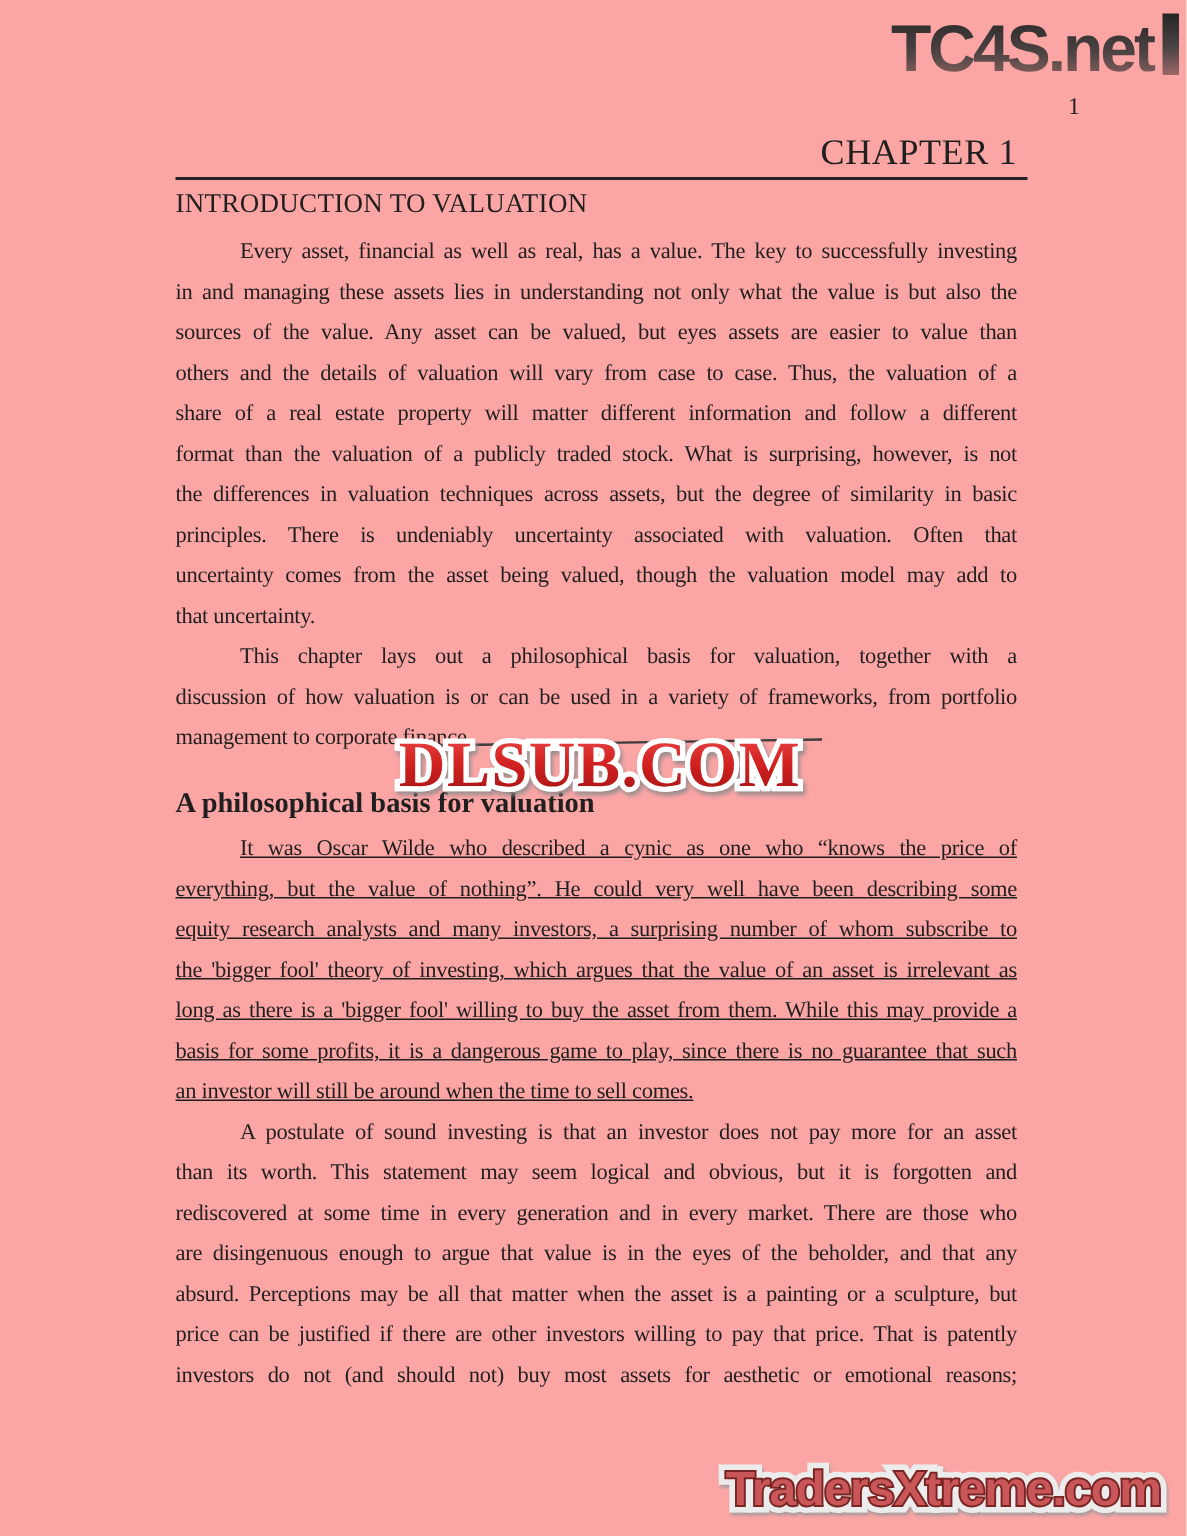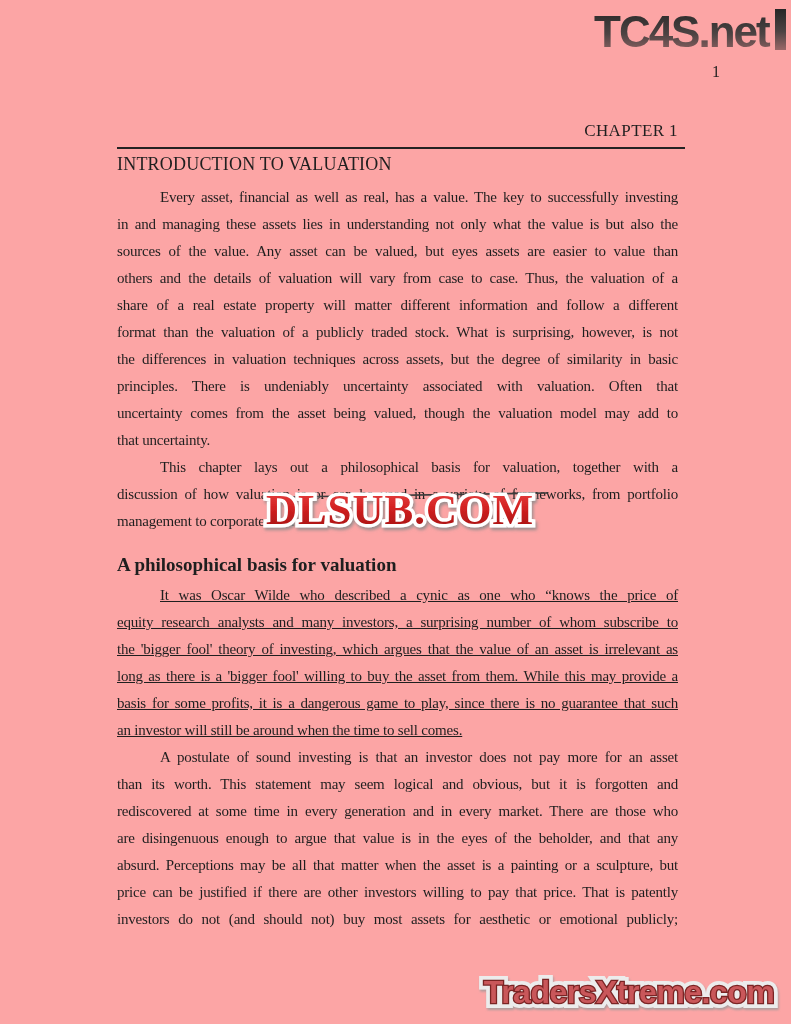--- a/index.html
+++ b/index.html
@@ -10,21 +10,21 @@
     overflow:hidden;
     font-family:"Liberation Serif", serif;
     color:#1f1f1f;
   }
   
   .logo-top{position:absolute;top:2px;left:594px;width:200px;height:56px;}
   
   .page-number{position:absolute;top:63px;left:712px;font-size:16px;}
   
   .content{position:absolute;left:117px;top:0;width:561px;}
-  .chapter{padding-top:120px;text-align:right;font-size:17px;line-height:22px;letter-spacing:0.4px;}
+  .chapter{padding-top:91px;text-align:right;font-size:24px;line-height:22px;letter-spacing:0.4px;}
   .rule{margin-top:5px;width:568px;border-top:2px solid #232323;}
   .doc-title{margin-top:3px;font-size:18px;line-height:24px;letter-spacing:0.2px;}
   .para{margin:0;}
   .para.p1{margin-top:8px;}
   .para.p3{margin-top:6px;text-decoration:underline;}
   .line{
     font-size:15px;line-height:27px;letter-spacing:-0.2px;
     text-align:justify;text-align-last:justify;
     white-space:normal;
   }
@@ -76,34 +76,35 @@
     <div class="para">
         <div class="line first">This chapter lays out a philosophical basis for valuation, together with a</div>
         <div class="line">discussion of how valuation is or can be used in a variety of frameworks, from portfolio</div>
         <div class="line lastline">management to corporate finance.</div>
       </div>
 
     <div class="section-heading">A philosophical basis for valuation</div>
 
     <div class="para p3">
         <div class="line first">It was Oscar Wilde who described a cynic as one who “knows the price of</div>
+        <div class="line">everything, but the value of nothing”. He could very well have been describing some</div>
         <div class="line">equity research analysts and many investors, a surprising number of whom subscribe to</div>
         <div class="line">the 'bigger fool' theory of investing, which argues that the value of an asset is irrelevant as</div>
         <div class="line">long as there is a 'bigger fool' willing to buy the asset from them. While this may provide a</div>
         <div class="line">basis for some profits, it is a dangerous game to play, since there is no guarantee that such</div>
         <div class="line lastline">an investor will still be around when the time to sell comes.</div>
       </div>
     <div class="para">
         <div class="line first">A postulate of sound investing is that an investor does not pay more for an asset</div>
         <div class="line">than its worth. This statement may seem logical and obvious, but it is forgotten and</div>
         <div class="line">rediscovered at some time in every generation and in every market. There are those who</div>
         <div class="line">are disingenuous enough to argue that value is in the eyes of the beholder, and that any</div>
         <div class="line">absurd. Perceptions may be all that matter when the asset is a painting or a sculpture, but</div>
         <div class="line">price can be justified if there are other investors willing to pay that price. That is patently</div>
-        <div class="line">investors do not (and should not) buy most assets for aesthetic or emotional publicly;</div>
+        <div class="line">investors do not (and should not) buy most assets for aesthetic or emotional reasons;</div>
       </div>
   </div>
 
   <div class="wm-center">
     <svg width="300" height="58" viewBox="0 0 300 58">
       <defs>
         <linearGradient id="gdl" x1="0" y1="0" x2="0" y2="1">
           <stop offset="0" stop-color="#ea4a4a"></stop>
           <stop offset="0.45" stop-color="#d42222"></stop>
           <stop offset="1" stop-color="#9e1212"></stop>

